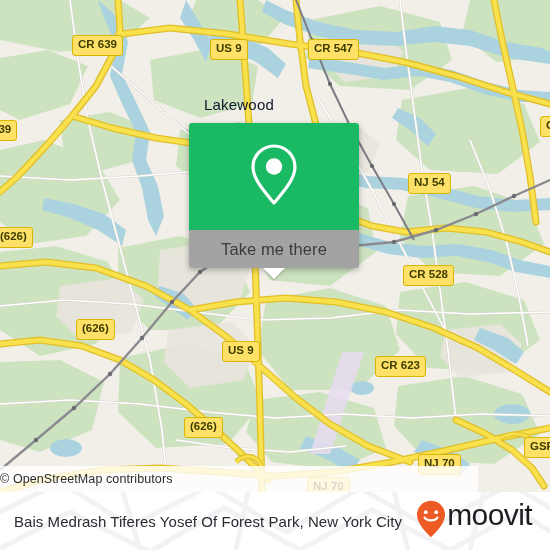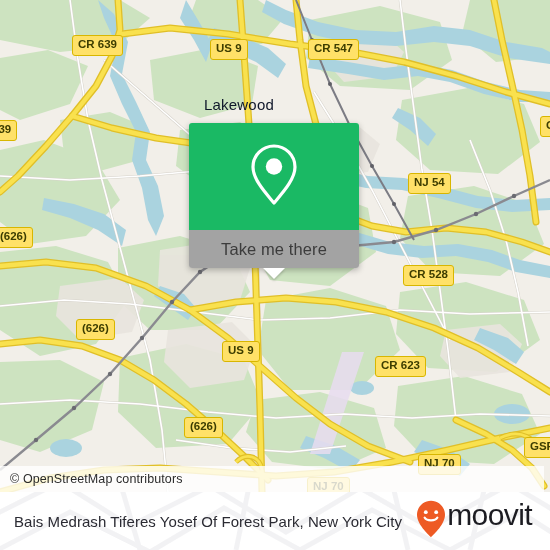--- a/index.html
+++ b/index.html
@@ -28,26 +28,25 @@
     background: #f2efe9;
   }
   #map-svg { position: absolute; left:0; top:0; }
 
   
   #attribution {
     position: absolute;
     left: 0;
     top: 466px;
     height: 26px;
-    width: 544px;
+    width: 478px;
     background: rgba(255,255,255,0.80);
     display: flex;
     align-items: center;
     box-sizing: border-box;
-    padding-left: 10px;
   }
   #attribution span {
     font-size: 12.5px;
     color: #2b2b2b;
     letter-spacing: 0.1px;
   }
 
   
   .map-place-label {
     position: absolute;

